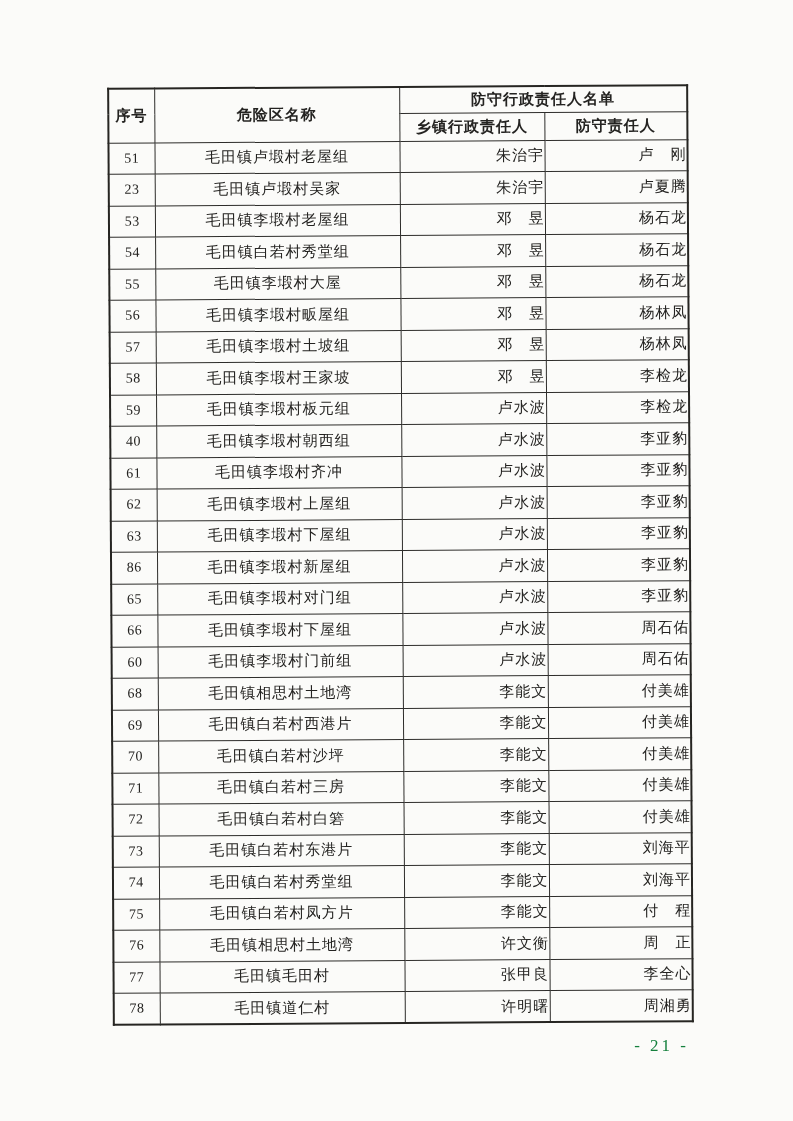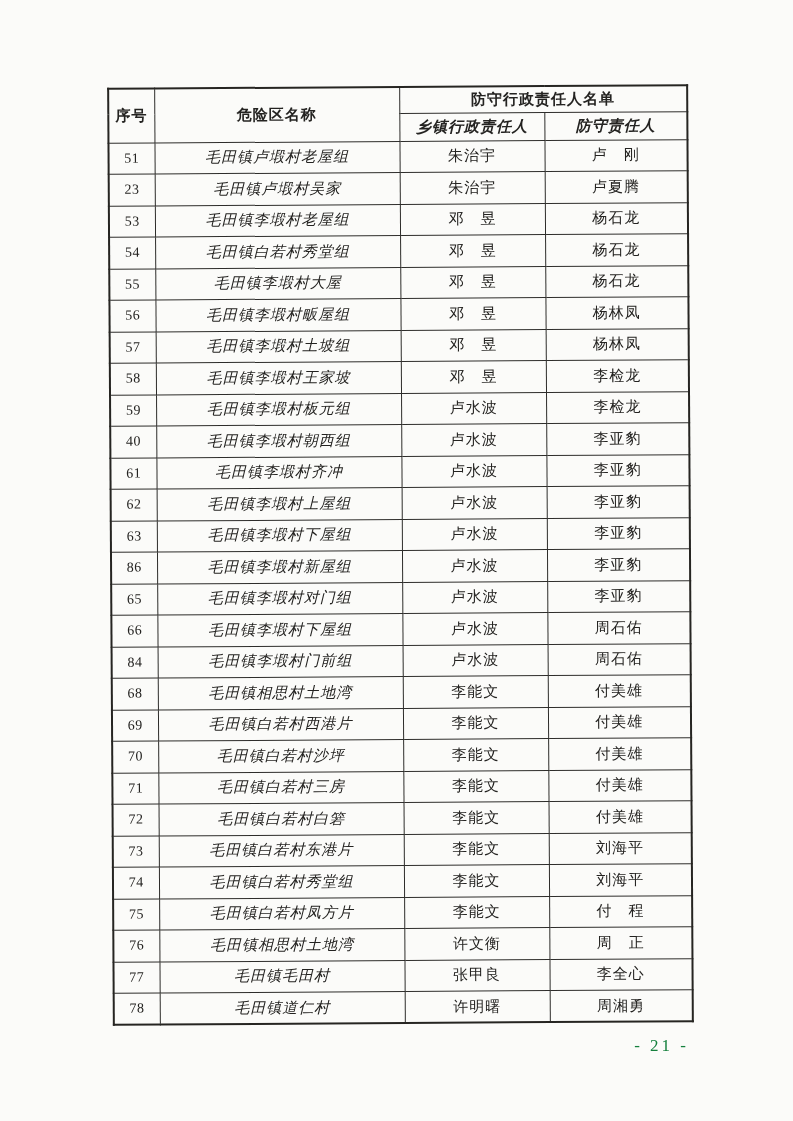--- a/index.html
+++ b/index.html
@@ -39,25 +39,25 @@
     text-align: center;
     vertical-align: middle;
     font-size: 15px;
     color: #242321;
     font-weight: normal;
     overflow: hidden;
     white-space: nowrap;
   }
   table { border: 2px solid #262522; }
   thead tr.h1 th { height: 26px; font-weight: bold; letter-spacing: 1px; }
-  thead tr.h2 th { height: 28px; font-weight: bold; letter-spacing: 1px; font-style: italic; }
+  thead tr.h2 th { height: 28px; font-weight: bold; letter-spacing: 1px; }
   tbody td { height: 31.5px; }
   td.c-seq { font-size: 14px; font-family: Liberation Serif, serif; letter-spacing: 0.5px; }
-  td.c-name { letter-spacing: 1px; font-style: italic; }
-  td.c-admin, td.c-def { letter-spacing: 1px; }
+  td.c-name { letter-spacing: 1px; }
+  td.c-admin, td.c-def { letter-spacing: 1px; text-align: right; }
   .page-footer {
     position: absolute;
     right: 104px;
     top: 1036px;
     font-size: 17px;
     letter-spacing: 3px;
     color: #15803d;
     font-family: "Liberation Serif", "DejaVu Serif", serif;
   }
 </style>
@@ -192,21 +192,21 @@
   </tr>
 
   <tr>
     <td class="c-seq">66</td>
     <td class="c-name">毛田镇李塅村下屋组</td>
     <td class="c-admin">卢水波</td>
     <td class="c-def">周石佑</td>
   </tr>
 
   <tr>
-    <td class="c-seq">84</td>
+    <td class="c-seq">60</td>
     <td class="c-name">毛田镇李塅村门前组</td>
     <td class="c-admin">卢水波</td>
     <td class="c-def">周石佑</td>
   </tr>
 
   <tr>
     <td class="c-seq">68</td>
     <td class="c-name">毛田镇相思村土地湾</td>
     <td class="c-admin">李能文</td>
     <td class="c-def">付美雄</td>

